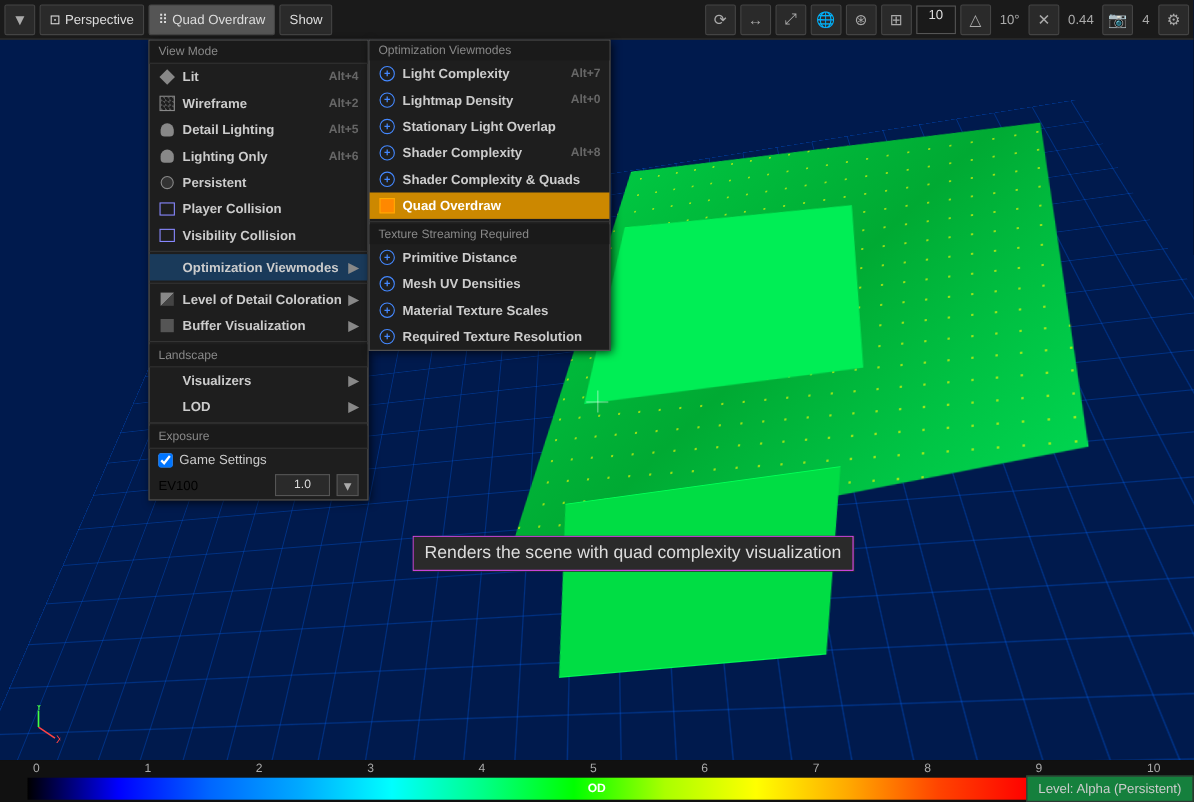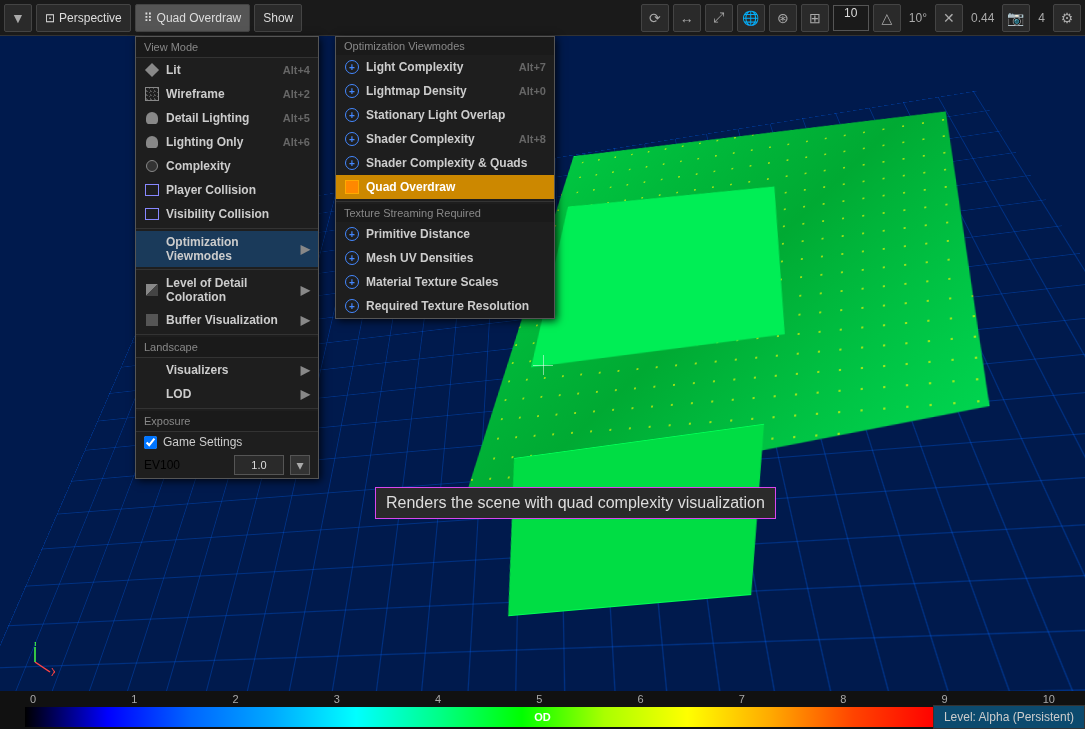--- a/index.html
+++ b/index.html
@@ -141,21 +141,21 @@
       color: #aaa;
       font-size: 12px;
       padding: 0 4px;
     }
 
     
     #view-mode-menu {
       position: absolute;
       top: 36px;
       left: 135px;
-      width: 184px;
+      width: 200px;
       background: #1e1e1e;
       border: 1px solid #555;
       z-index: 300;
       box-shadow: 2px 2px 8px rgba(0,0,0,0.8);
     }
 
     .menu-section-header {
       padding: 4px 8px;
       color: #888;
       font-size: 11px;
@@ -272,21 +272,21 @@
       color: #fff;
       font-size: 11px;
       font-weight: bold;
     }
 
     
     #status-bar {
       position: absolute;
       bottom: 0;
       right: 0;
-      background: #0c4a6e;
+      background: #15803d;
       border: 1px solid #333;
       color: #ccc;
       padding: 4px 10px;
       font-size: 12px;
       z-index: 200;
     }
 
     
     #axis-indicator {
       position: absolute;
@@ -518,21 +518,21 @@
         <span class="icon-bulb"></span>
       </div>
     <span class="menu-item-text">Lighting Only</span>
     <span class="menu-item-shortcut">Alt+6</span>
   </div>
 
   <div class="menu-item">
     <div class="menu-item-icon">
         <span class="icon-circle" style="width:12px;height:12px;border-radius:50%;border:1px solid #888;display:inline-block;"></span>
       </div>
-    <span class="menu-item-text">Complexity</span>
+    <span class="menu-item-text">Persistent</span>
     <span class="menu-item-shortcut"></span>
   </div>
 
   <div class="menu-item">
     <div class="menu-item-icon">
         <span style="width:14px;height:12px;border:1px solid #8888ff;display:inline-block;"></span>
       </div>
     <span class="menu-item-text">Player Collision</span>
   </div>
 

